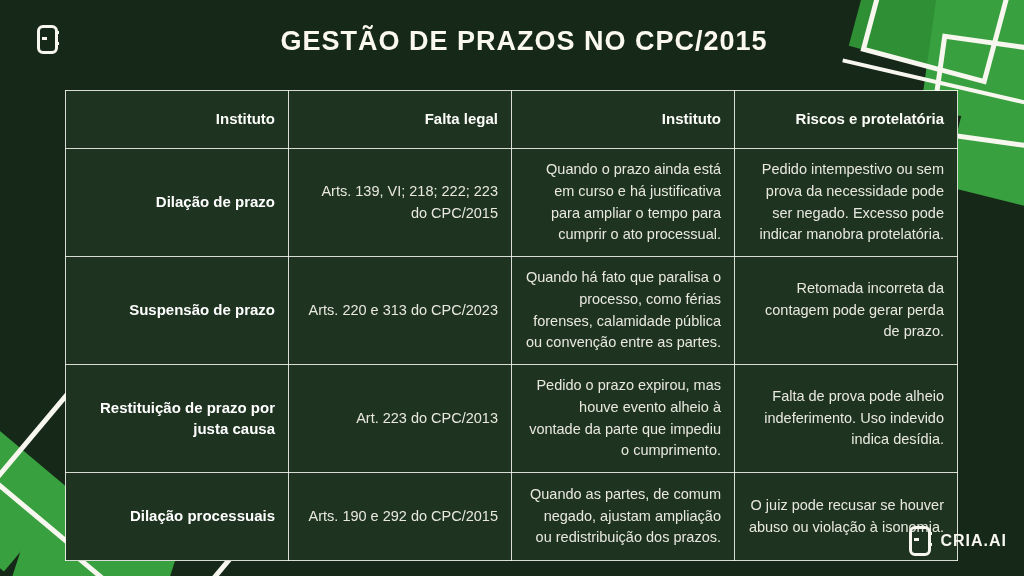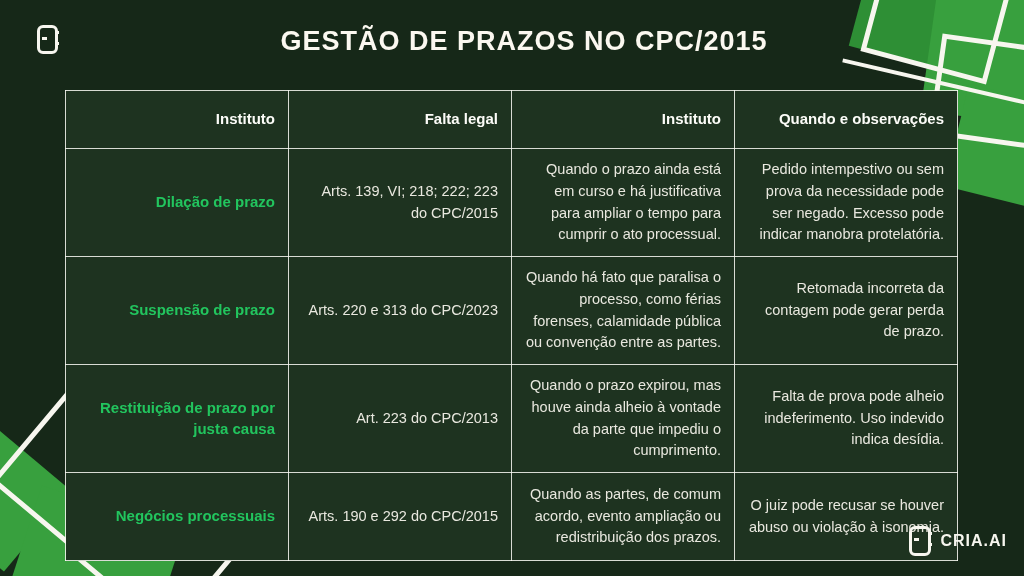--- a/index.html
+++ b/index.html
@@ -54,21 +54,21 @@
     padding:10px 13px;
     vertical-align:middle;
     text-align:right;
     font-size:14.5px;
     line-height:1.5;
     color:#E9E8DF;
     font-weight:normal;
     word-wrap:break-word;
   }
   th{font-weight:bold;color:#FCFCF8;font-size:15px;}
-  td.inst{font-weight:bold;color:#22c55e;font-size:15px;line-height:1.35;}
+  td.inst{font-weight:bold;color:#ffffff;font-size:15px;line-height:1.35;}
   tr.r-head{height:58px;}
   tr.r1{height:102px;}
   tr.r2{height:102px;}
   tr.r3{height:78px;}
   tr.r4{height:88px;}
   
   .brand{
     position:absolute;right:17px;bottom:20px;
     display:flex;align-items:center;gap:9px;padding-left:24px;
   }
@@ -108,44 +108,44 @@
         <col style="width:25%">
         <col style="width:25%">
         <col style="width:25%">
         <col style="width:25%">
       </colgroup>
     <tbody>
         <tr class="r-head">
       <th>Instituto</th>
       <th>Falta legal</th>
       <th>Instituto</th>
-      <th>Quando e observações</th>
+      <th>Riscos e protelatória</th>
     </tr>
     <tr class="r1">
       <td class="inst">Dilação de prazo</td>
       <td>Arts. 139, VI; 218; 222; 223 do CPC/2015</td>
       <td>Quando o prazo ainda está em curso e há justificativa para ampliar o tempo para cumprir o ato processual.</td>
       <td>Pedido intempestivo ou sem prova da necessidade pode ser negado. Excesso pode indicar manobra protelatória.</td>
     </tr>
     <tr class="r2">
       <td class="inst">Suspensão de prazo</td>
       <td>Arts. 220 e 313 do CPC/2023</td>
       <td>Quando há fato que paralisa o processo, como férias forenses, calamidade pública ou convenção entre as partes.</td>
       <td>Retomada incorreta da contagem pode gerar perda de prazo.</td>
     </tr>
     <tr class="r3">
       <td class="inst">Restituição de prazo por justa causa</td>
       <td>Art. 223 do CPC/2013</td>
-      <td>Quando o prazo expirou, mas houve ainda alheio à vontade da parte que impediu o cumprimento.</td>
+      <td>Pedido o prazo expirou, mas houve evento alheio à vontade da parte que impediu o cumprimento.</td>
       <td>Falta de prova pode alheio indeferimento. Uso indevido indica desídia.</td>
     </tr>
     <tr class="r4">
-      <td class="inst">Negócios processuais</td>
+      <td class="inst">Dilação processuais</td>
       <td>Arts. 190 e 292 do CPC/2015</td>
-      <td>Quando as partes, de comum acordo, evento ampliação ou redistribuição dos prazos.</td>
+      <td>Quando as partes, de comum negado, ajustam ampliação ou redistribuição dos prazos.</td>
       <td>O juiz pode recusar se houver abuso ou violação à isonomia.</td>
     </tr>
   </tbody>
     </table>
 </div>
 
 <div class="brand">
   <div class="app-icon" style="width:16px;height:24px;"></div>
   <span class="brand-text">CRIA.AI</span>
 </div>

